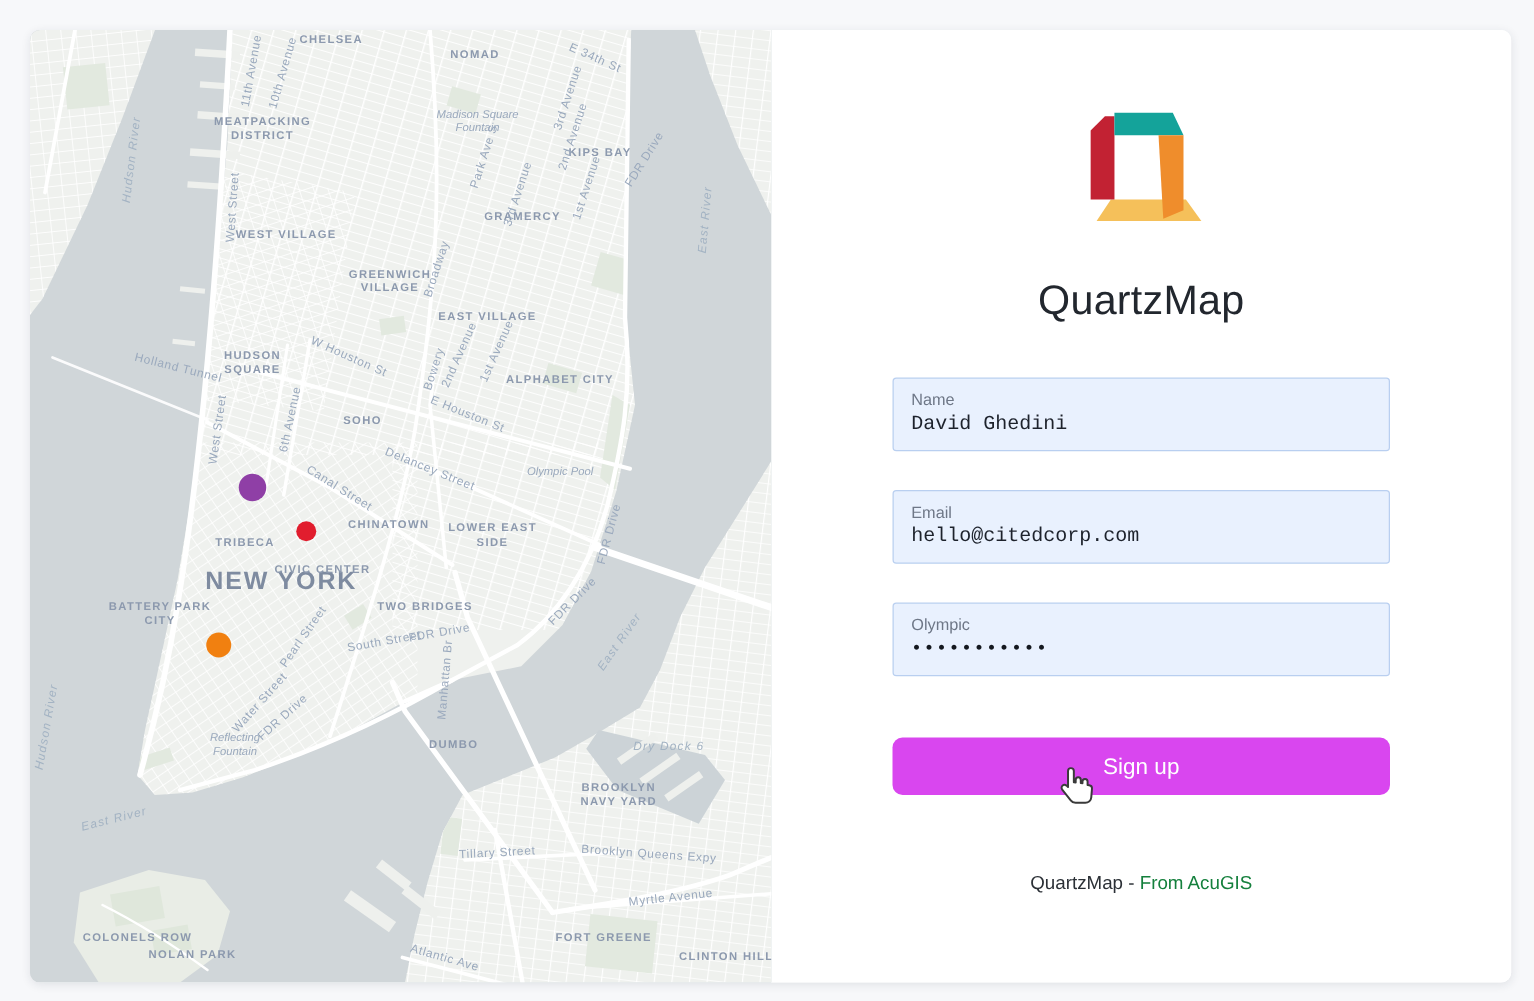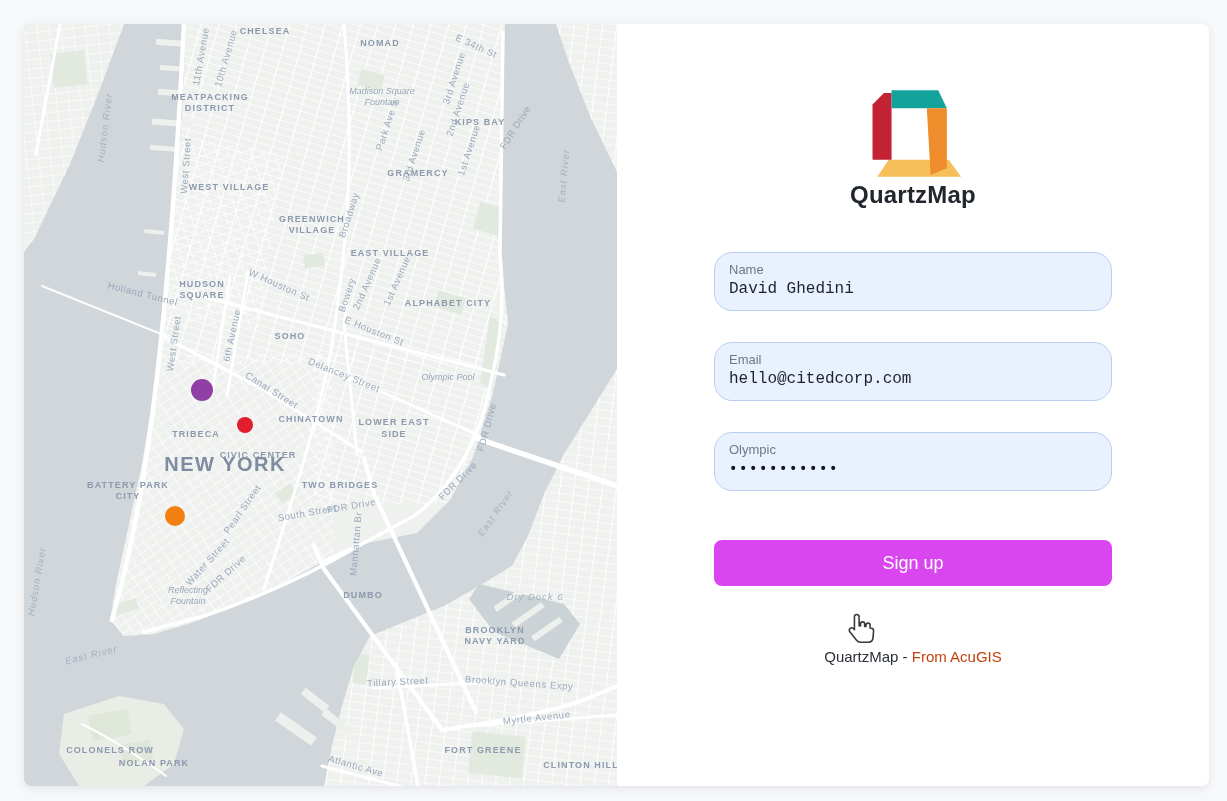--- a/index.html
+++ b/index.html
@@ -3,32 +3,32 @@
 <meta charset="utf-8">
 <style>
   html,body{margin:0;padding:0;background:#f7f8fa;font-family:"Liberation Sans",sans-serif;}
   .page{position:relative;width:1227px;height:801px;background:#f7f8fa;overflow:hidden;}
   .card{position:absolute;left:24px;top:24px;width:1185px;height:762px;background:#ffffff;
         border-radius:8px;box-shadow:0 2px 8px rgba(25,35,60,.10);display:flex;overflow:hidden;}
   .map-pane{position:relative;width:593px;height:762px;flex:0 0 593px;background:#d0d6d9;}
   .map-pane svg{position:absolute;inset:0;display:block;}
   .form-pane{flex:1;background:#ffffff;display:flex;flex-direction:column;align-items:center;}
   .logo{margin-top:61px;width:100px;height:96px;}
-  .app-title{font-size:24px;font-weight:bold;color:#22272e;letter-spacing:.2px;}
+  .app-title{margin-top:40px;font-size:33px;font-weight:normal;color:#22272e;letter-spacing:.2px;}
   .form-col{width:398px;margin-top:43px;display:flex;flex-direction:column;}
-  .field{box-sizing:border-box;height:59px;background:#e9f1fe;border:1px solid #b9cff0;border-radius:18px;
+  .field{box-sizing:border-box;height:59px;background:#e9f1fe;border:1px solid #b9cff0;border-radius:3px;
          padding:8px 14px 10px;margin-bottom:31px;display:flex;flex-direction:column;justify-content:space-between;}
   .field-label{font-size:13px;color:#6e7787;line-height:17px;}
   .field input{border:none;outline:none;background:transparent;padding:0;margin:0;
                font-family:Liberation Mono, monospace;font-size:16px;color:#1d222c;line-height:22px;width:100%;}
   .field input.pw{font-size:14px;font-weight:bold;letter-spacing:1.6px;color:#14181f;}
   .btn{box-sizing:border-box;width:398px;height:46px;margin-top:18px;background:#d946ef;color:#fff;
        border:none;border-radius:8px;font-family:"Liberation Sans",sans-serif;font-size:18px;cursor:pointer;}
   .footer{margin-top:62px;font-size:15px;color:#2b3036;}
-  .footer .byline{color:#c2410c;text-decoration:none;margin-top:12px;}
+  .footer .byline{color:#15803d;text-decoration:none;margin-top:12px;}
   
   text{font-family:"Liberation Sans",sans-serif;}
   .ml-hood{font-size:9px;letter-spacing:1.1px;font-weight:bold;fill:#8c99ae;}
   .ml-city{font-size:20px;letter-spacing:1.5px;font-weight:bold;fill:#7e8ba0;}
   .ml-street{font-size:9.5px;letter-spacing:.6px;fill:#9aa9bd;}
   .ml-water{font-size:9.5px;font-style:italic;letter-spacing:1px;fill:#a3b3c3;}
   .ml-place{font-size:9px;font-style:italic;fill:#9aa9bd;}
   .cursor{position:absolute;left:846px;top:612px;pointer-events:none;}
 </style>
 </head>

